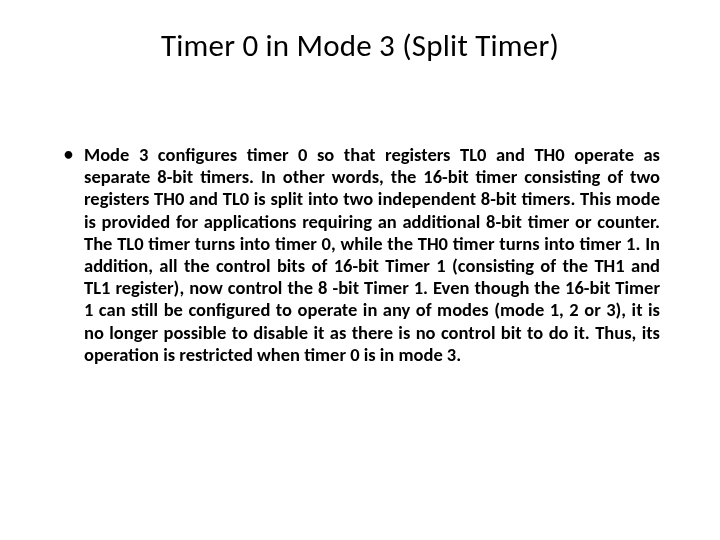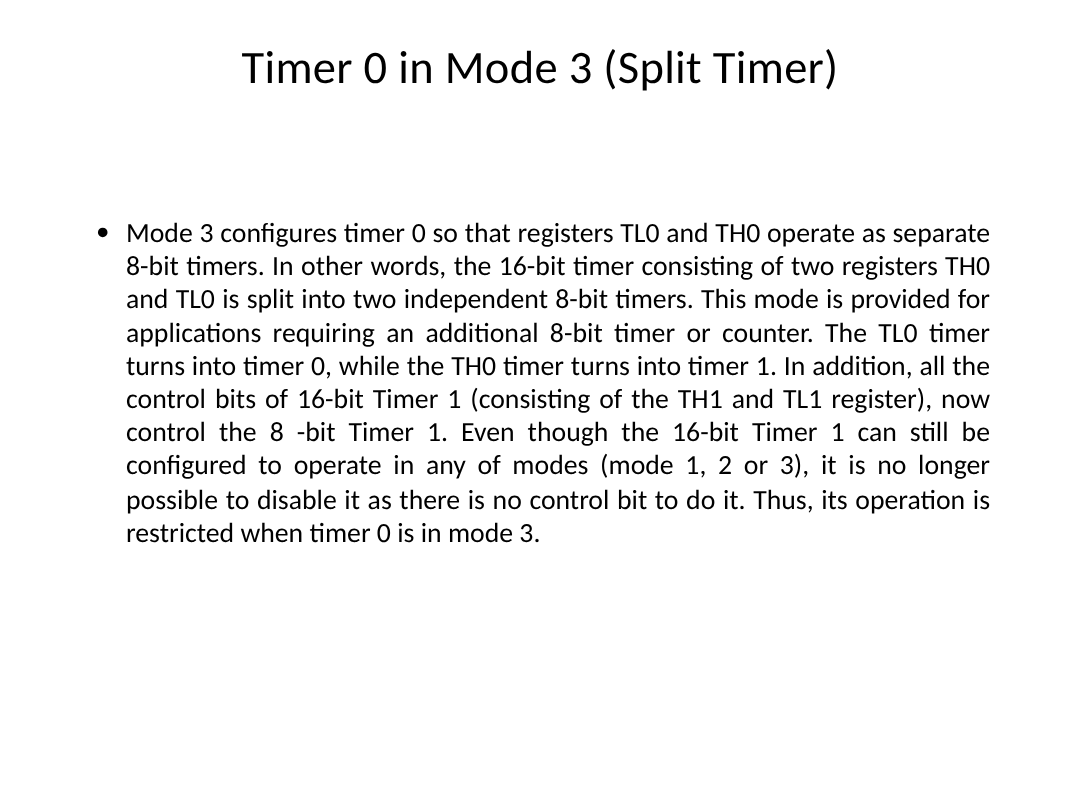--- a/index.html
+++ b/index.html
@@ -1,20 +1,20 @@
 <!DOCTYPE html>
 <html><head>
 <meta charset="utf-8">
 <style>
   * { margin: 0; padding: 0; box-sizing: border-box; }
   html, body { width: 720px; height: 540px; background: #fff; font-family: Calibri, "Segoe UI", Arial, sans-serif; color: #000; }
   .slide { width: 720px; height: 486px; padding: 20px 60px 40px 60px; position: relative; }
   .title { font-size: 31px; font-weight: 400; text-align: center; margin-top: 6px; margin-bottom: 80px; letter-spacing: 0.2px; }
   .body-list { list-style: none; }
-  .body-list li { position: relative; padding-left: 24px; font-size: 18.5px; line-height: 1.2; text-align: justify; text-justify: inter-word; }
+  .body-list li { position: relative; padding-left: 24px; font-size: 18.5px; line-height: 1.2; text-align: justify; text-justify: inter-word; font-weight: bold; }
   .body-list li::before { content: "•"; position: absolute; left: 4px; top: 0; font-size: 18px; }
 </style>
 </head>
 <body>
 
 <div class="slide">
   <h1 class="title">Timer 0 in Mode 3 (Split Timer)</h1>
   <ul class="body-list">
     <li>Mode 3 configures timer 0 so that registers TL0 and TH0 operate as separate 8-bit timers. In other words, the 16-bit timer consisting of two registers TH0 and TL0 is split into two independent 8-bit timers. This mode is provided for applications requiring an additional 8-bit timer or counter. The TL0 timer turns into timer 0, while the TH0 timer turns into timer 1. In addition, all the control bits of 16-bit Timer 1 (consisting of the TH1 and TL1 register), now control the 8 -bit Timer 1. Even though the 16-bit Timer 1 can still be configured to operate in any of modes (mode 1, 2 or 3), it is no longer possible to disable it as there is no control bit to do it. Thus, its operation is restricted when timer 0 is in mode 3.</li>
   </ul>

